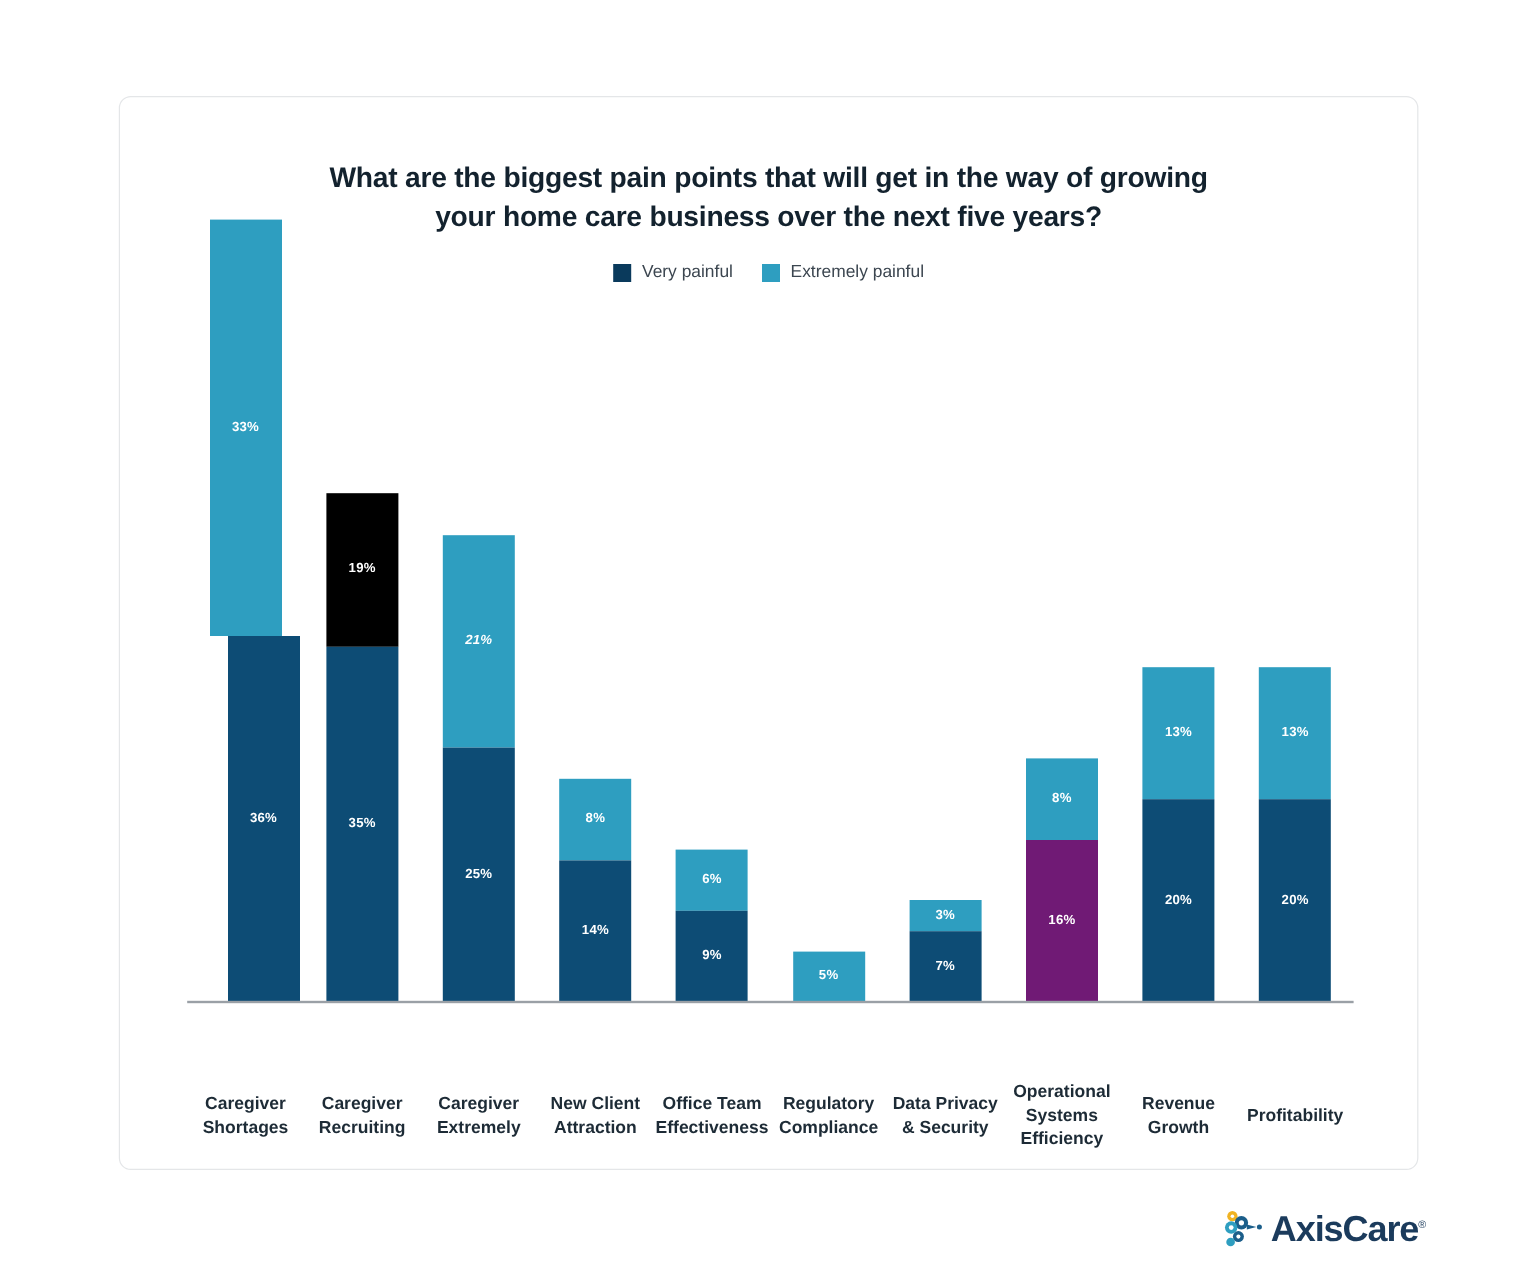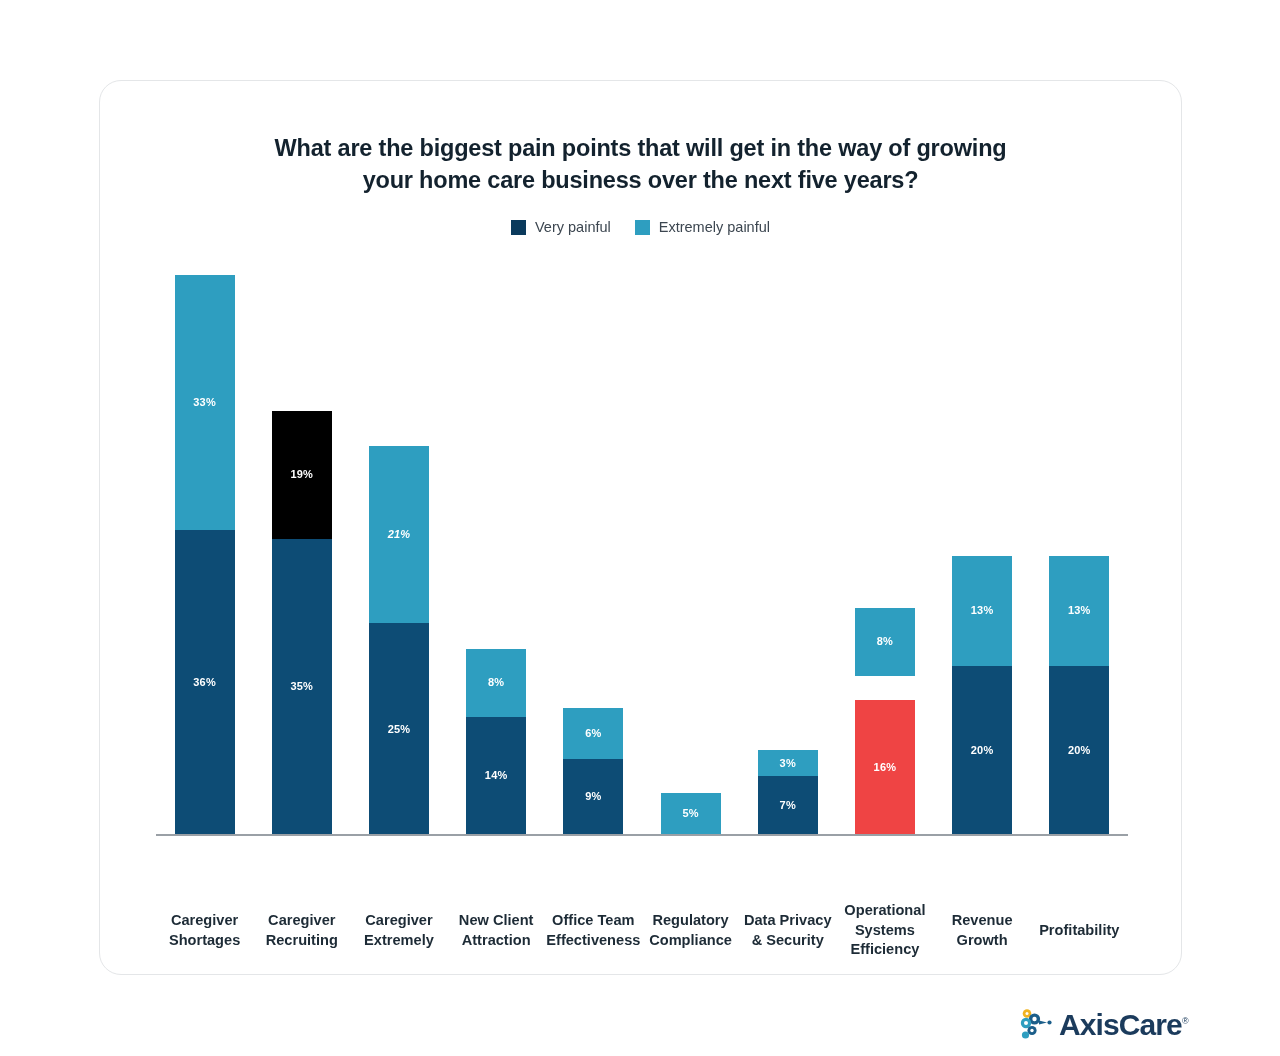--- a/index.html
+++ b/index.html
@@ -20,21 +20,21 @@
 
   
   .card {
     position: absolute;
     left: 99px;
     top: 80px;
     width: 1083px;
     height: 895px;
     background: #ffffff;
     border: 1px solid #e4e6e8;
-    border-radius: 22px;
+    border-radius: 10px;
     padding-left: 24px;
   }
 
   
   .chart-title {
     position: absolute;
     left: 0;
     top: 52px;
     width: 100%;
     text-align: center;
@@ -200,24 +200,24 @@
       <div class="legend-item">
         <span class="legend-swatch" style="background:#2e9ec0"></span>
         <span class="legend-label">Extremely painful</span>
       </div>
     </div>
 
     <div class="plot">
       <div class="bars-area" id="bars-area">
           <div class="col">
             <div class="stack">
-              <div class="seg" style="height: 255px; background: rgb(46, 158, 192);">
+              <div class="seg" style="height: 347px; background: rgb(46, 158, 192);">
                 <span class="seg-label">33%</span>
               </div>
-              <div class="seg" style="height: 304.696px; background: rgb(13, 76, 117);">
+              <div class="seg" style="height: 304.696px; background: rgb(13, 76, 117); margin-left: 15px;">
                 <span class="seg-label">36%</span>
               </div>
             </div>
           </div>
           <div class="col">
             <div class="stack">
               <div class="seg" style="height: 128px; background: #000000;">
                 <span class="seg-label">19%</span>
               </div>
               <div class="seg" style="height: 296.232px; background: rgb(13, 76, 117); text-align: right;">
@@ -270,21 +270,21 @@
               <div class="seg" style="height: 59.2464px; background: rgb(13, 76, 117);">
                 <span class="seg-label">7%</span>
               </div>
             </div>
           </div>
           <div class="col">
             <div class="stack">
               <div class="seg" style="height: 67.7101px; background: rgb(46, 158, 192);">
                 <span class="seg-label">8%</span>
               </div>
-              <div class="seg" style="height: 135.42px; background: #ef4444; margin-top: 24px;">
+              <div class="seg" style="height: 135.42px; background: #701a75;">
                 <span class="seg-label">16%</span>
               </div>
             </div>
           </div>
           <div class="col">
             <div class="stack">
               <div class="seg" style="height: 110.029px; background: rgb(46, 158, 192);">
                 <span class="seg-label">13%</span>
               </div>
               <div class="seg" style="height: 169.275px; background: rgb(13, 76, 117);">

